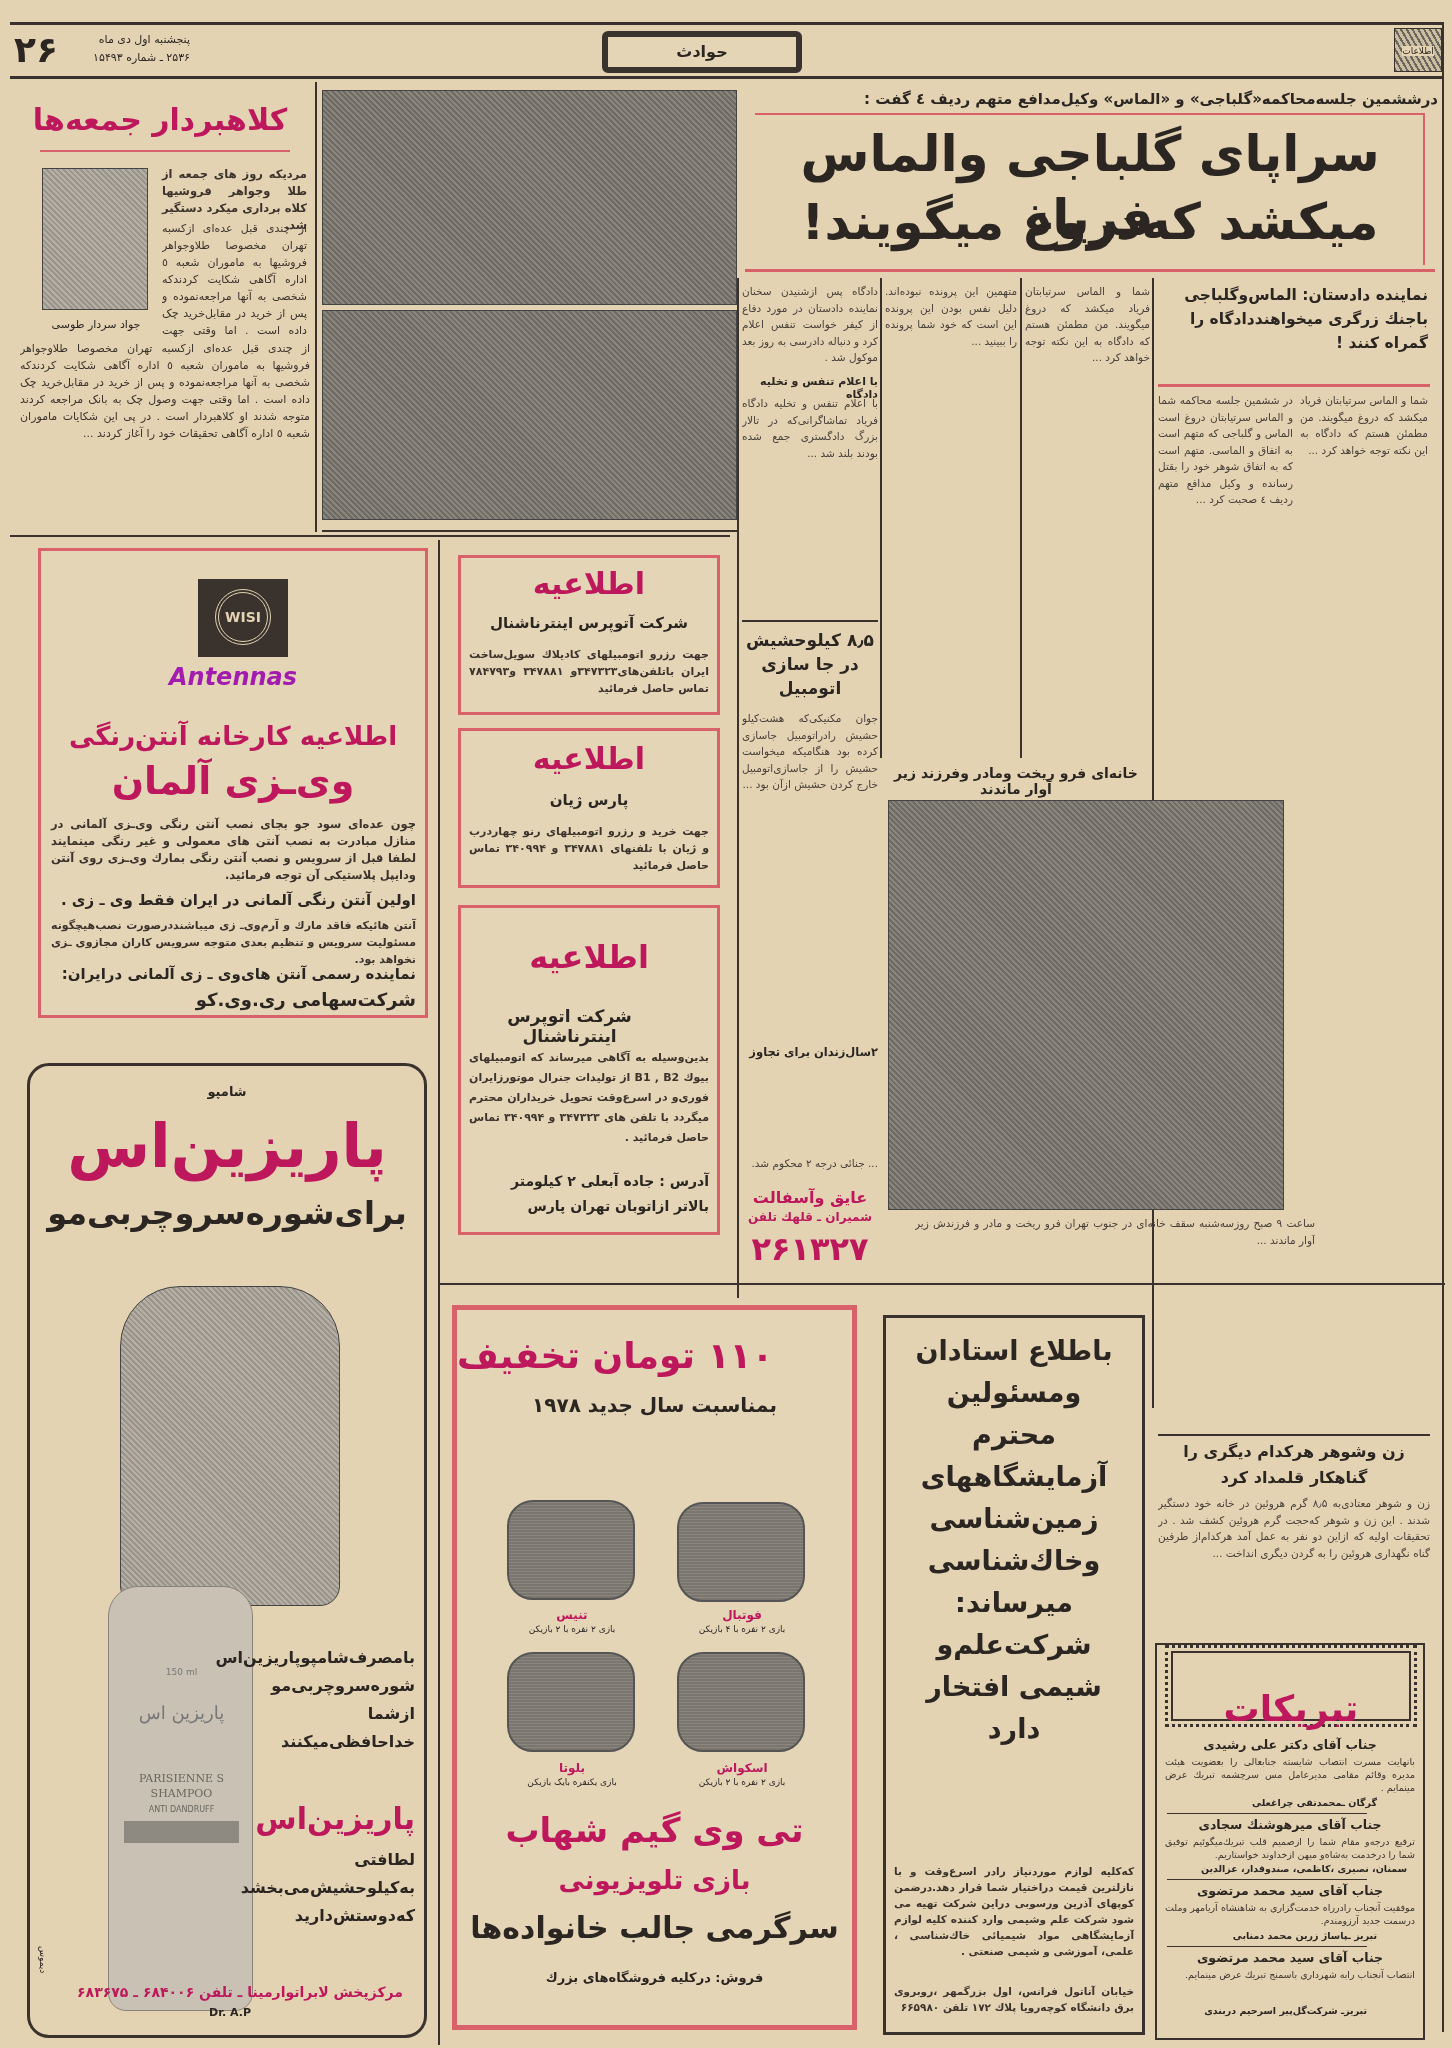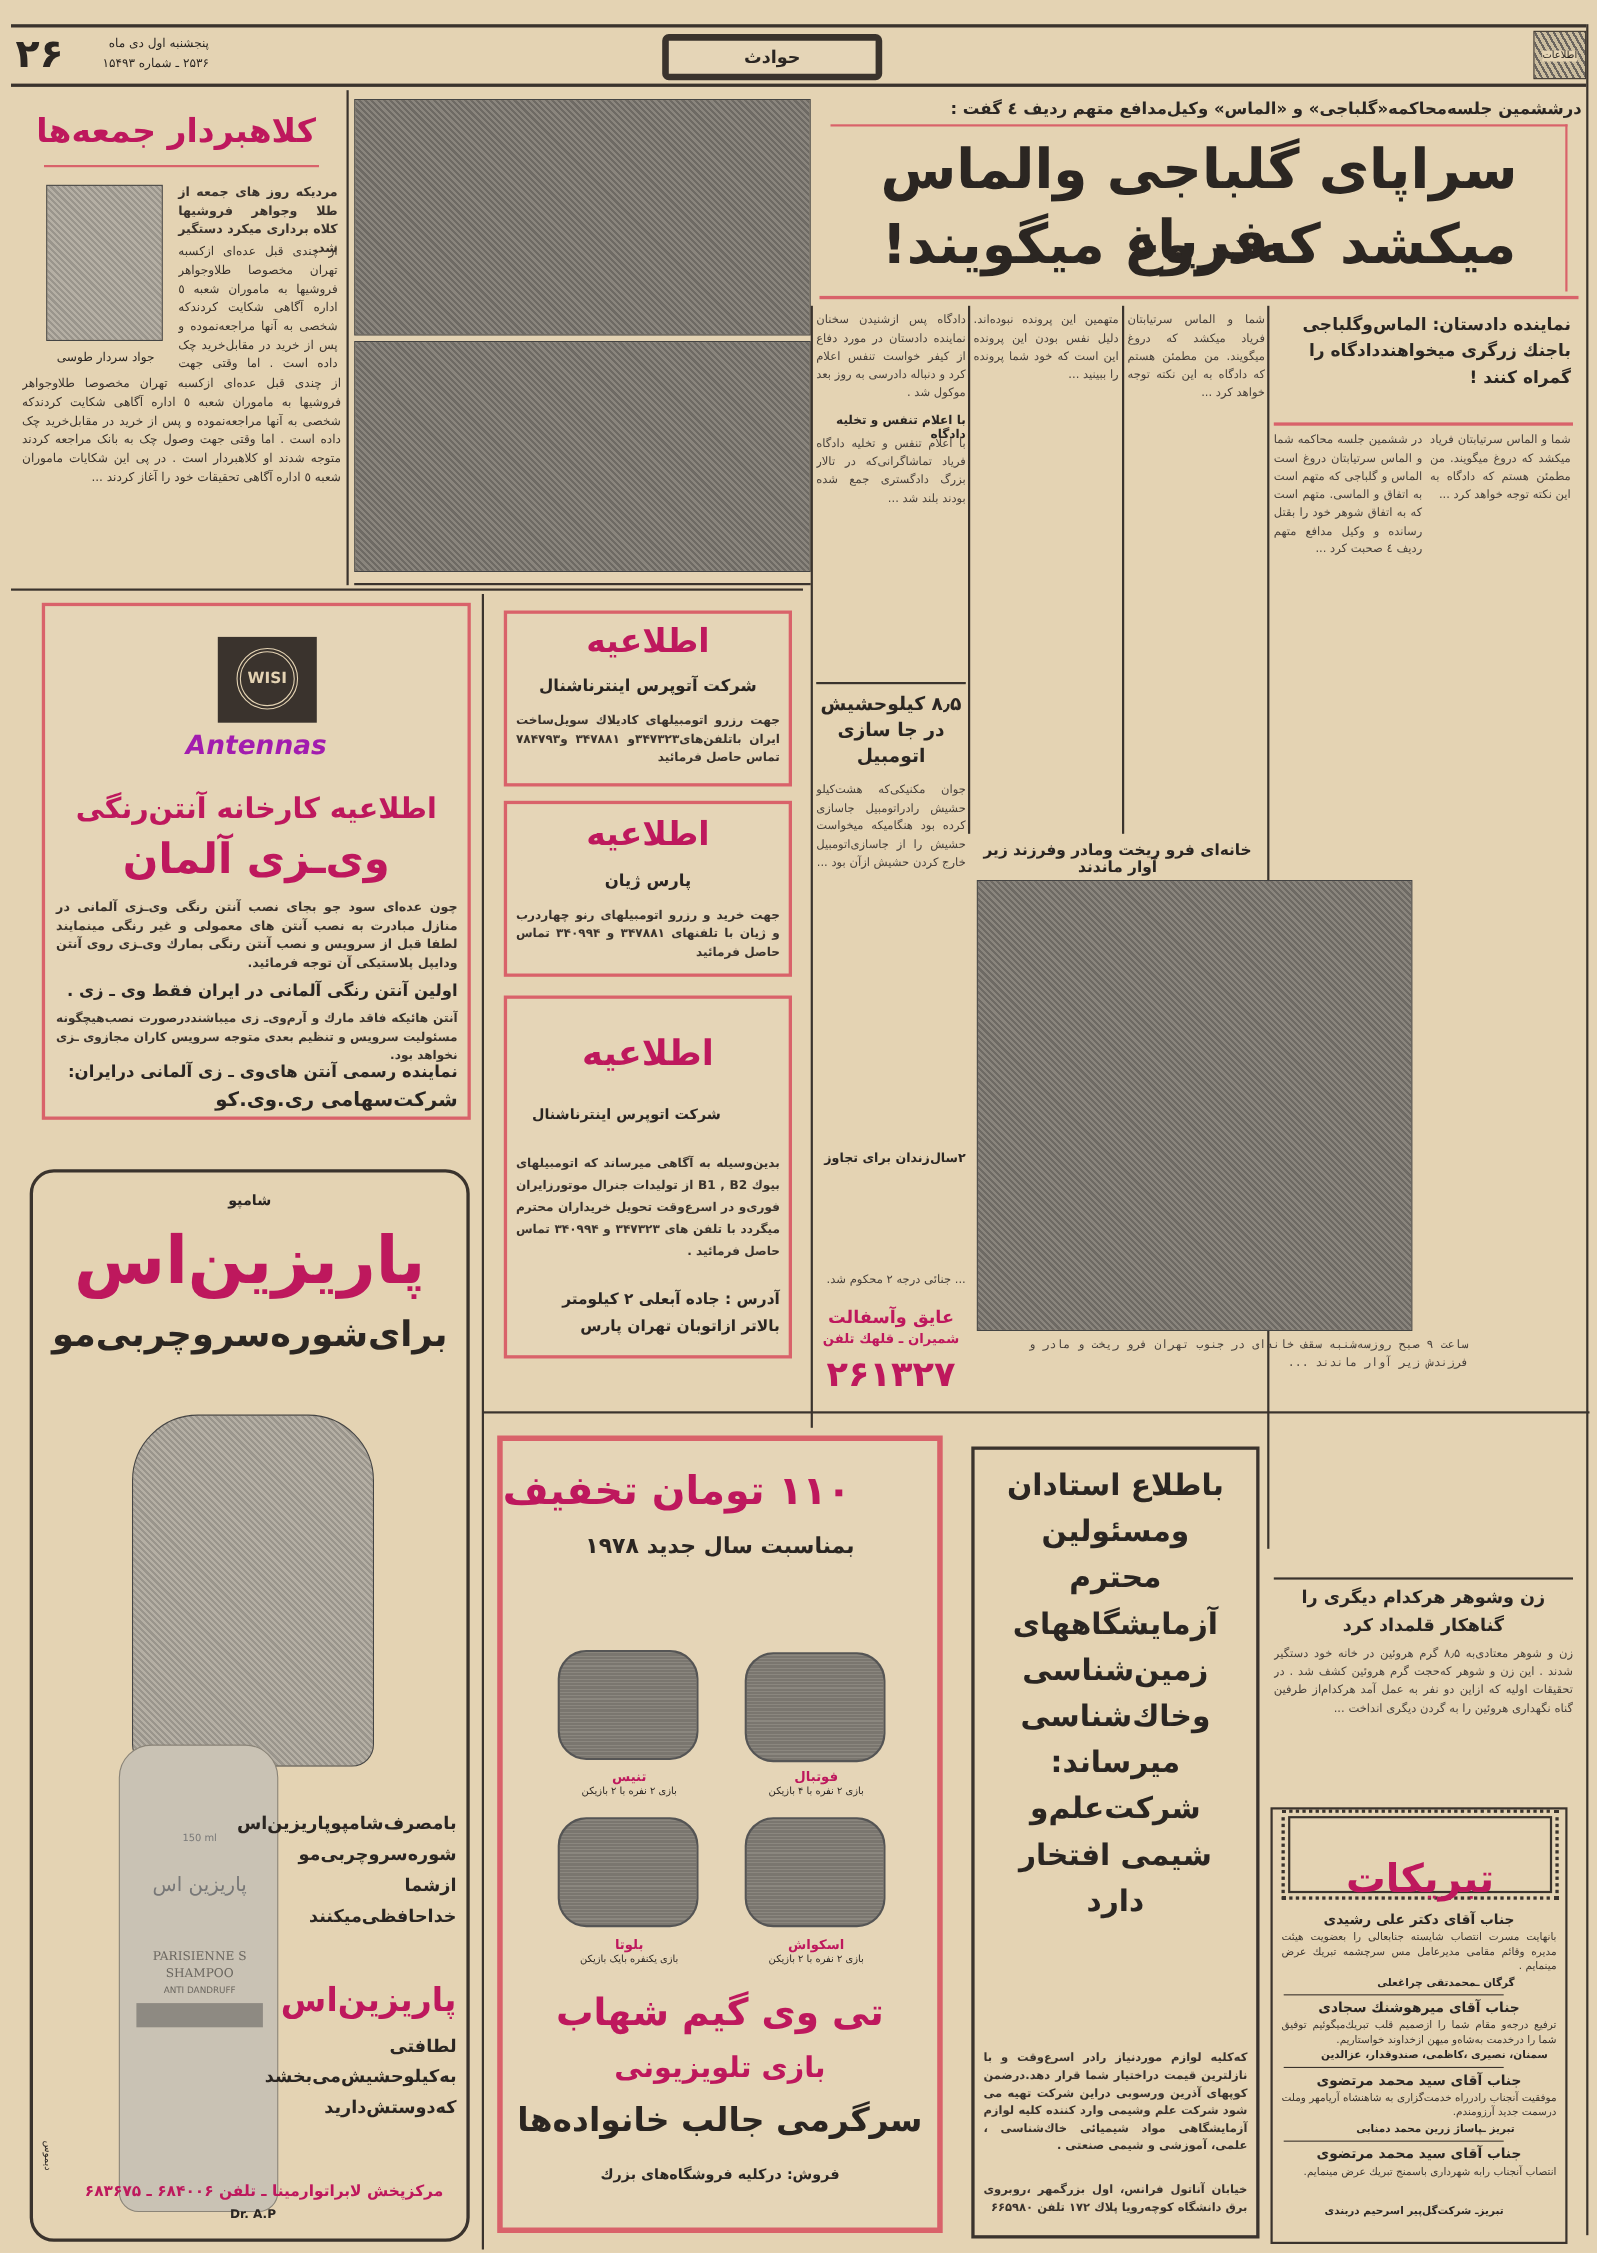--- a/index.html
+++ b/index.html
@@ -92,42 +92,42 @@
     <div class="abs center bold" style="left:0;top:56px;width:256px;font-size:15px;direction:rtl;">شرکت آتوپرس اینترناشنال</div>
     <div class="abs body-text bold" style="left:8px;top:88px;width:240px;font-size:11px;">جهت رزرو اتومبیلهای کادیلاك سویل‌ساخت ایران باتلفن‌های۳۴۷۳۲۳و ۳۴۷۸۸۱ و۷۸۴۷۹۳ تماس حاصل فرمائید</div>
   </div>
   <div class="abs box" style="left:458px;top:728px;width:262px;height:160px;">
     <div class="abs center bold red" style="left:0;top:10px;width:256px;font-size:30px;">اطلاعیه</div>
     <div class="abs center bold" style="left:0;top:60px;width:256px;font-size:15px;direction:rtl;">پارس ژیان</div>
     <div class="abs body-text bold" style="left:8px;top:92px;width:240px;font-size:11px;">جهت خرید و رزرو اتومبیلهای رنو چهاردرب و ژیان با تلفنهای ۳۴۷۸۸۱ و ۳۴۰۹۹۴ تماس حاصل فرمائید</div>
   </div>
   <div class="abs box" style="left:458px;top:905px;width:262px;height:330px;">
     <div class="abs center bold red" style="left:0;top:30px;width:256px;font-size:32px;">اطلاعیه</div>
-    <div class="abs center bold" style="left:0;top:98px;width:217px;font-size:13px;direction:rtl;">شرکت اتوپرس اینترناشنال</div>
+    <div class="abs center bold" style="left:0;top:98px;width:217px;font-size:17px;direction:rtl;">شرکت اتوپرس اینترناشنال</div>
     <div class="abs body-text bold" style="left:8px;top:140px;width:240px;font-size:11px;line-height:20px;">بدین‌وسیله به آگاهی میرساند که اتومبیلهای بیوك B1 , B2 از تولیدات جنرال موتورزایران فوری‌و در اسرع‌وقت تحویل خریداران محترم میگردد با تلفن های ۳۴۷۳۲۳ و ۳۴۰۹۹۴ تماس حاصل فرمائید .</div>
     <div class="abs rtl bold" style="left:8px;top:265px;width:240px;font-size:14px;">آدرس : جاده آبعلی ۲ کیلومتر</div>
     <div class="abs rtl bold" style="left:8px;top:290px;width:240px;font-size:14px;">بالاتر ازاتوبان تهران پارس</div>
   </div>
 
   <div class="vr" style="left:737px;top:278px;height:1020px;"></div>
   <div class="abs rtl bold" style="left:742px;top:375px;width:136px;font-size:11px;">با اعلام تنفس و تخلیه دادگاه</div>
   <div class="abs col-text" style="left:742px;top:395px;width:136px;height:210px;">با اعلام تنفس و تخلیه دادگاه فریاد تماشاگرانی‌که در تالار بزرگ دادگستری جمع شده بودند بلند شد ...</div>
   <div class="hr" style="left:742px;top:620px;width:136px;"></div>
   <div class="abs rtl bold center" style="left:742px;top:628px;width:136px;font-size:17px;line-height:24px;text-align:center;">۸٫۵ کیلوحشیش در جا سازی اتومبیل</div>
   <div class="abs col-text" style="left:742px;top:710px;width:136px;height:420px;">جوان مکنیکی‌که هشت‌کیلو حشیش رادراتومبیل جاسازی کرده بود هنگامیکه میخواست حشیش را از جاسازی‌اتومبیل خارج کردن حشیش ازآن بود ...</div>
   <div class="abs rtl bold" style="left:742px;top:1045px;width:136px;font-size:11.5px;">۲سال‌زندان برای تجاوز</div>
   <div class="abs col-text" style="left:742px;top:1155px;width:136px;height:20px;">... جنائی درجه ۲ محکوم شد.</div>
   <div class="abs rtl bold red" style="left:742px;top:1188px;width:136px;font-size:16px;text-align:center;">عایق وآسفالت</div>
   <div class="abs rtl bold red" style="left:742px;top:1210px;width:136px;font-size:12px;text-align:center;">شمیران ـ قلهك تلفن</div>
   <div class="abs bold red" style="left:742px;top:1230px;width:136px;font-size:32px;text-align:center;">۲۶۱۳۲۷</div>
   <div class="hr" style="left:440px;top:1283px;width:1005px;"></div>
 
   <div class="abs rtl bold" style="left:885px;top:765px;width:262px;font-size:14px;text-align:center;">خانه‌ای فرو ریخت ومادر وفرزند زیر آوار ماندند</div>
   <div class="abs photo" style="left:888px;top:800px;width:396px;height:410px;"></div>
-  <div class="abs col-text" style="left:935px;top:1215px;width:400px;height:65px;font-family:Liberation Mono, monospace;">ساعت ۹ صبح روزسه‌شنبه سقف خانه‌ای در جنوب تهران فرو ریخت و مادر و فرزندش زیر آوار ماندند ...</div>
+  <div class="abs col-text" style="left:915px;top:1215px;width:400px;height:65px;">ساعت ۹ صبح روزسه‌شنبه سقف خانه‌ای در جنوب تهران فرو ریخت و مادر و فرزندش زیر آوار ماندند ...</div>
 
   <div class="hr" style="left:1158px;top:1434px;width:272px;"></div>
   <div class="abs rtl bold" style="left:1158px;top:1442px;width:272px;font-size:16px;text-align:center;">زن وشوهر هرکدام دیگری را</div>
   <div class="abs rtl bold" style="left:1158px;top:1468px;width:272px;font-size:16px;text-align:center;">گناهکار قلمداد کرد</div>
   <div class="abs col-text" style="left:1158px;top:1495px;width:272px;height:135px;">زن و شوهر معتادی‌به ۸٫۵ گرم هروئین در خانه خود دستگیر شدند . این زن و شوهر که‌حجت گرم هروئین کشف شد . در تحقیقات اولیه که ازاین دو نفر به عمل آمد هرکدام‌از طرفین گناه نگهداری هروئین را به گردن دیگری انداخت ...</div>
 
   <div class="abs box" style="left:452px;top:1305px;width:405px;height:725px;border-width:5px;">
     <div class="abs center bold red rtl" style="left:0;top:25px;width:395px;font-size:36px;text-align:left;">۱۱۰ تومان تخفیف</div>
     <div class="abs center bold rtl" style="left:0;top:83px;width:395px;font-size:20px;text-align:center;">بمناسبت سال جدید ۱۹۷۸</div>
     <div class="abs tv" style="left:50px;top:190px;width:128px;height:100px;"></div>

